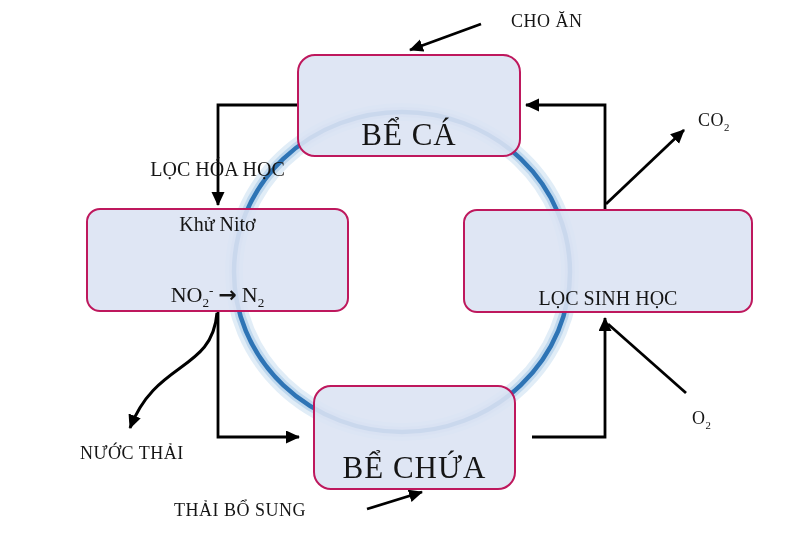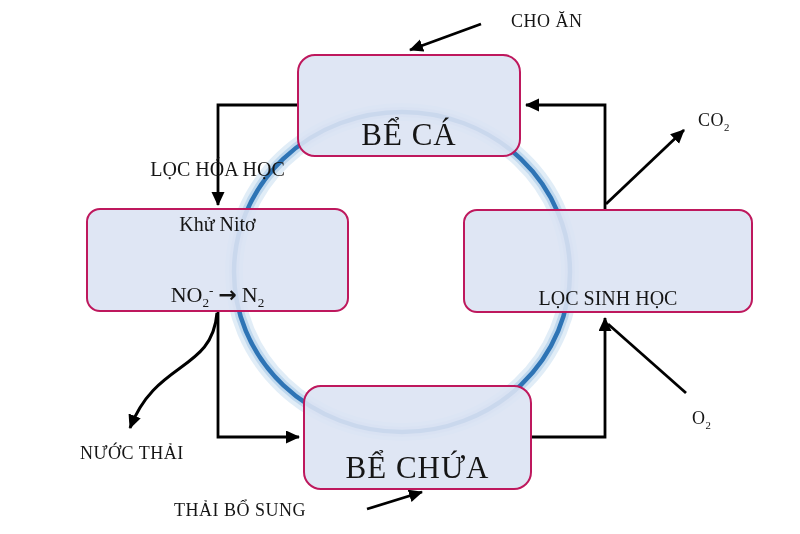--- a/index.html
+++ b/index.html
@@ -75,21 +75,21 @@
   <div class="box box-filter" style="left:86px;top:208px;width:263px;height:104px;">
     <div class="bf-title">LỌC HÓA HỌC</div>
     <div class="bf-sub">Khử Nitơ</div>
     <div class="bf-formula"><span>NO</span><sub>2</sub><sup>-</sup><span class="farrow">→</span><span>N</span><sub>2</sub></div>
   </div>
 
   <div class="box box-filter" style="left:463px;top:209px;width:290px;height:104px;">
     <div class="bf-title">LỌC SINH HỌC</div>
   </div>
 
-  <div class="box box-big" style="left:303px;top:385px;width:229px;height:105px;">
+  <div class="box box-big" style="left:313px;top:385px;width:203px;height:105px;">
     <span>BỂ CHỨA</span>
   </div>
 
   <div class="out-label" style="left:491px;top:11px;margin-left:20px;">CHO ĂN</div>
 
   <div class="out-label" style="left:698px;top:110px;"><span>CO</span><sub>2</sub></div>
 
   <div class="out-label" style="left:692px;top:408px;"><span>O</span><sub>2</sub></div>
 
   <div class="out-label" style="left:60px;top:443px;margin-left:20px;">NƯỚC THẢI</div>

